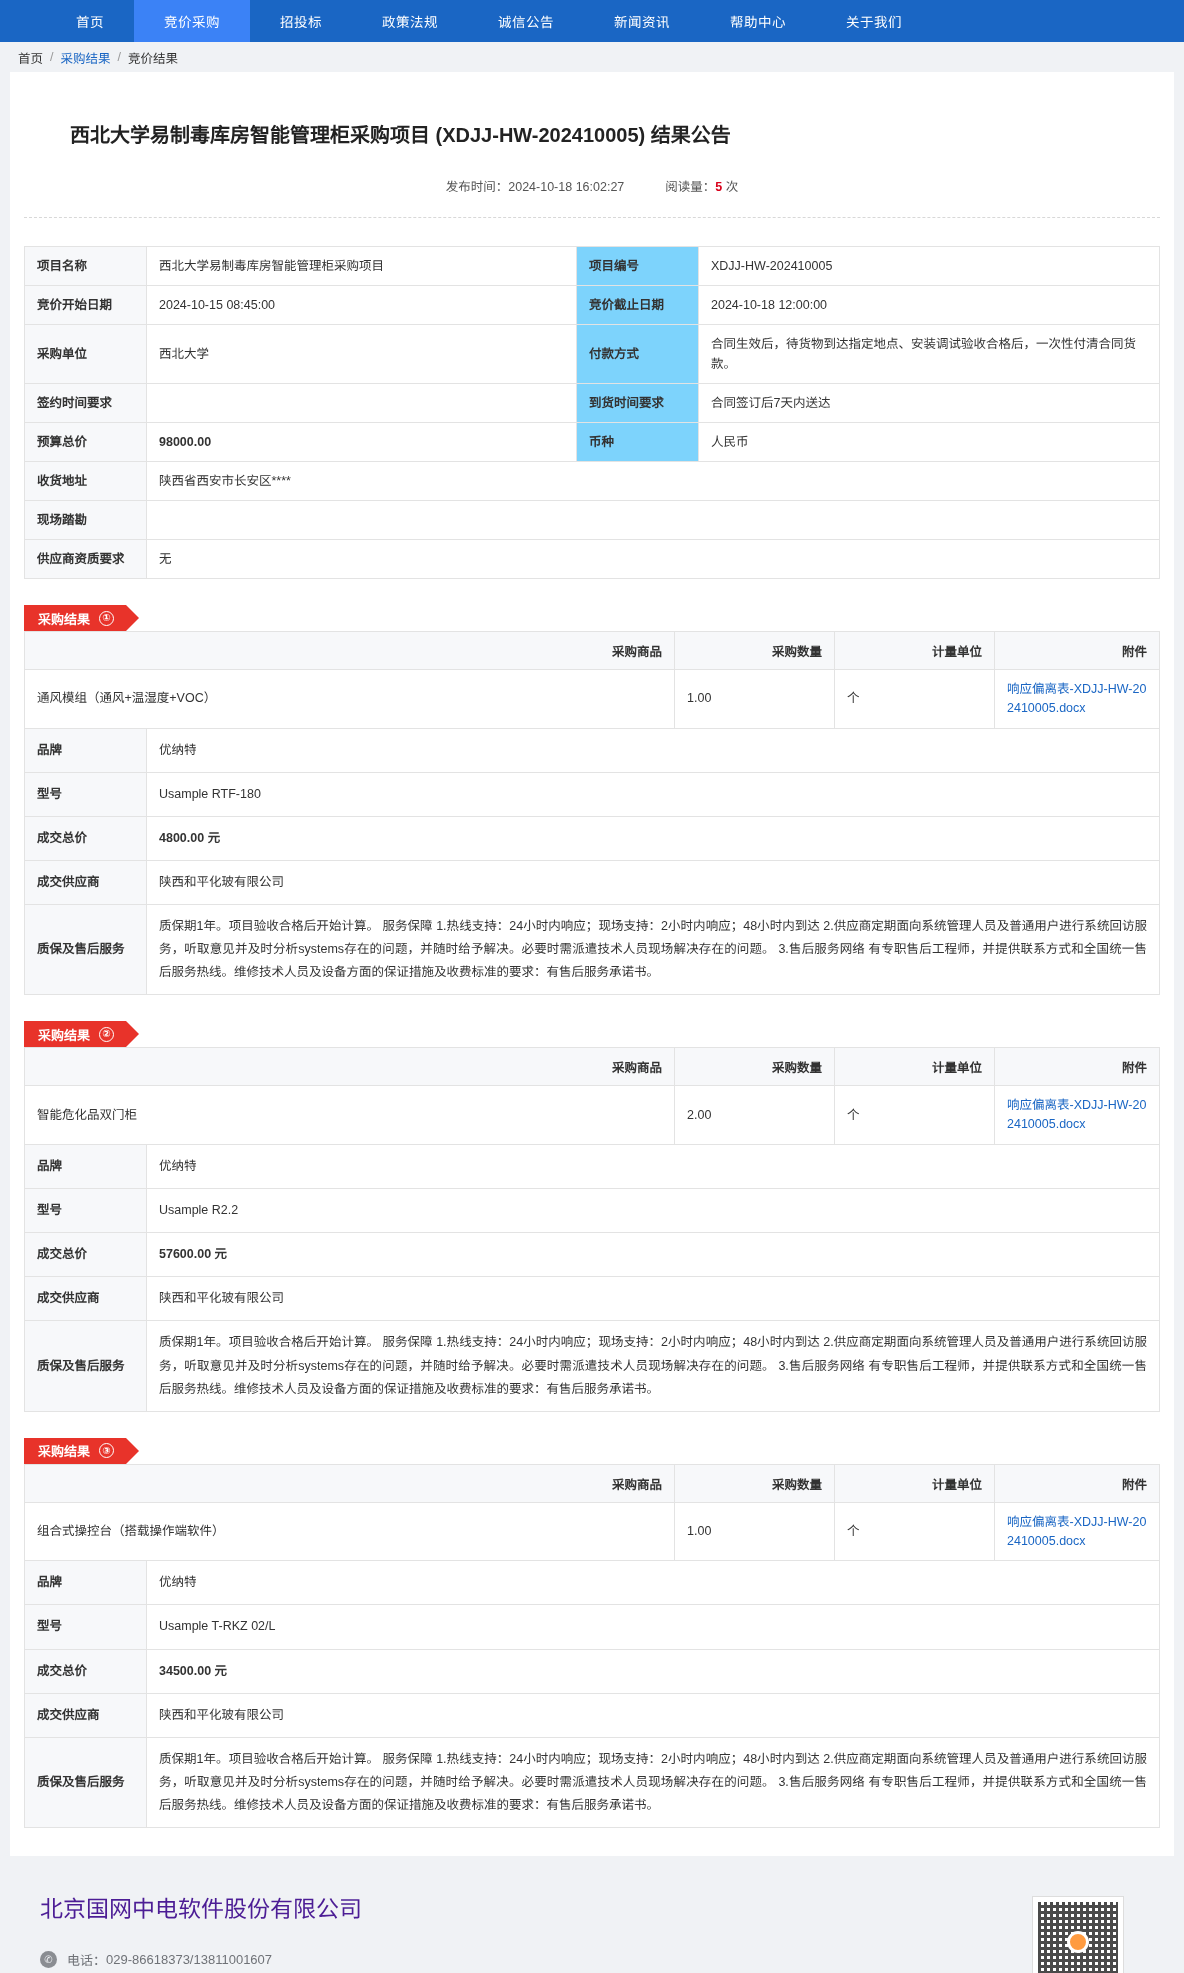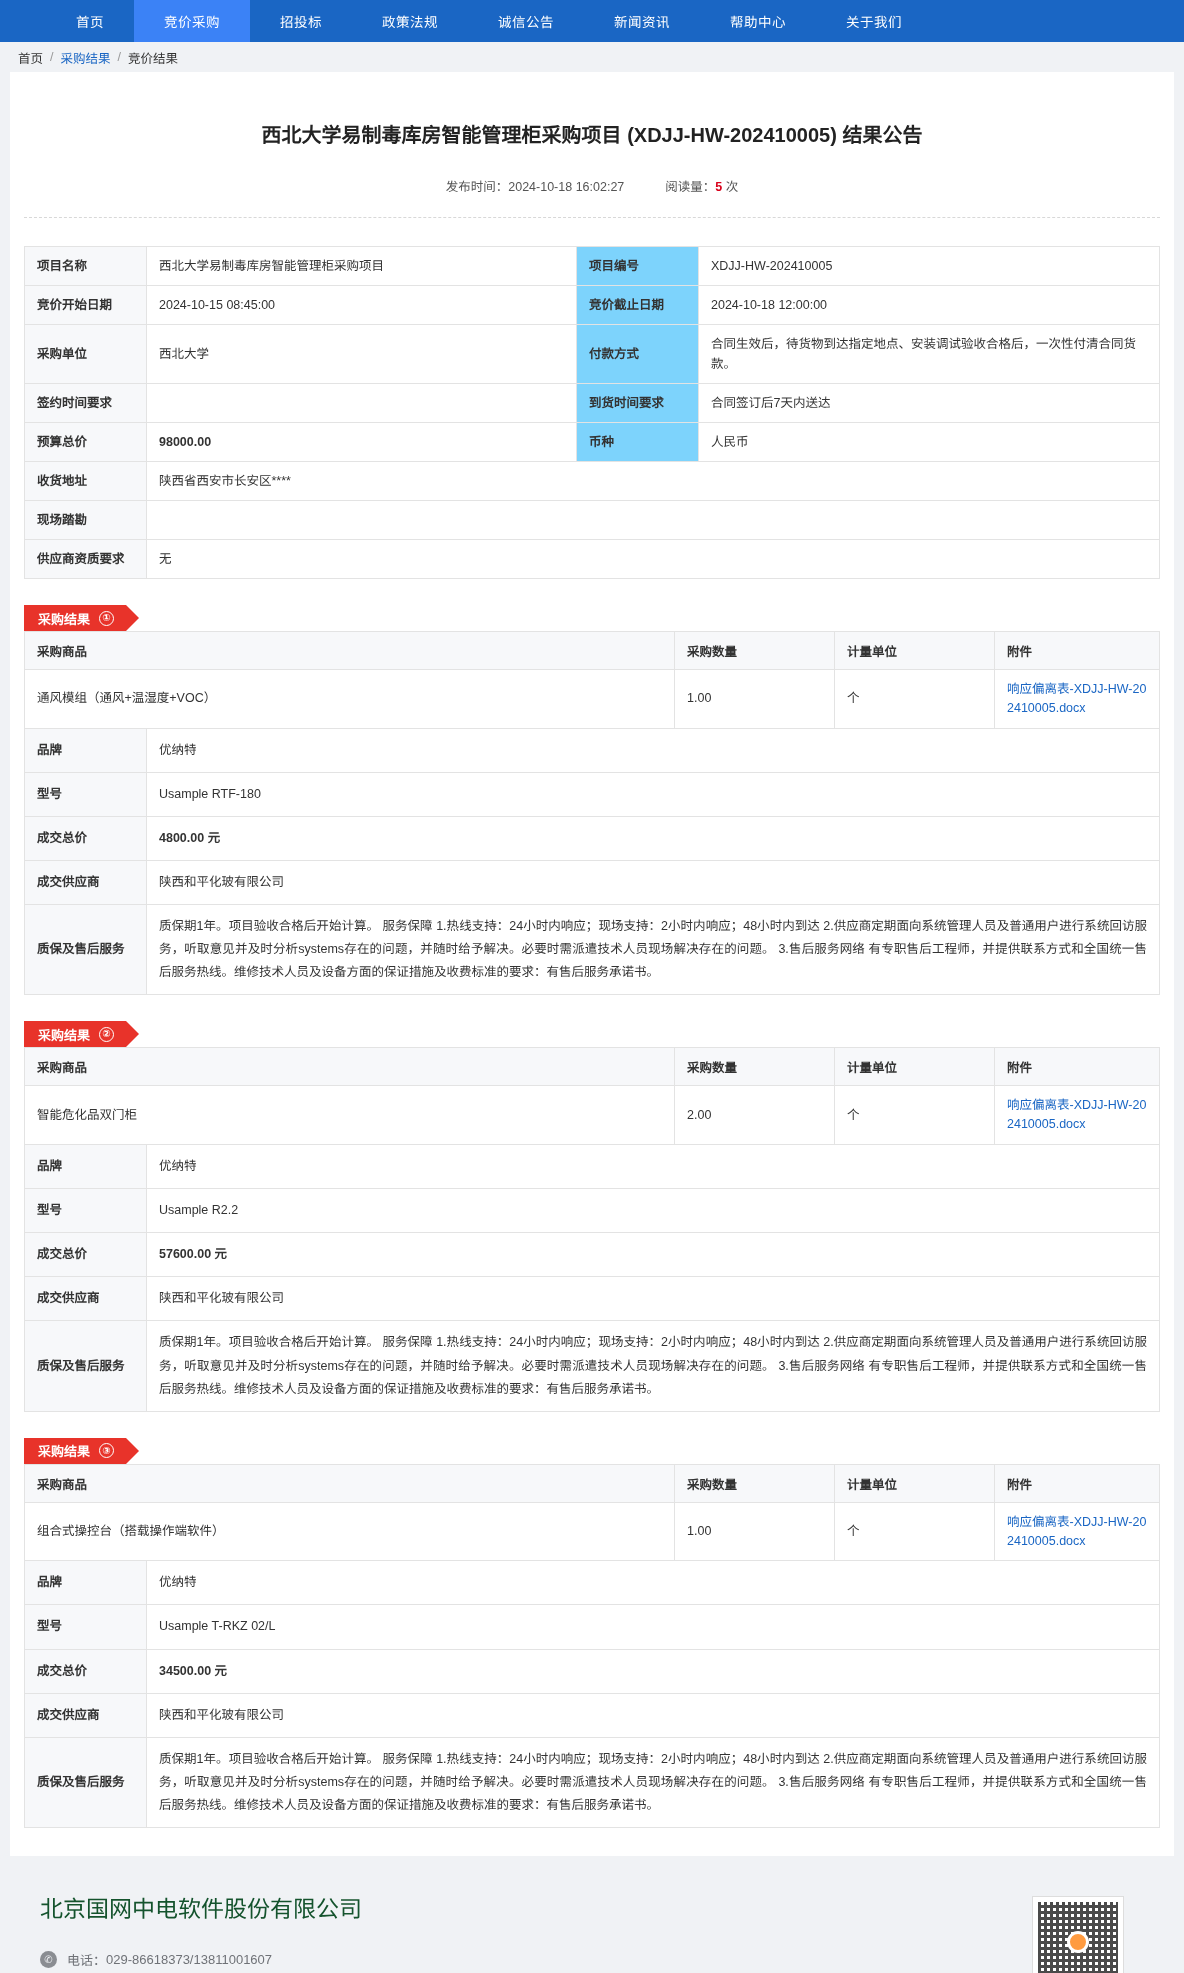--- a/index.html
+++ b/index.html
@@ -46,21 +46,21 @@
   .breadcrumb .sep { margin: 0 7px; color: #999; }
 
   
   .card {
     background: #ffffff;
     margin: 0 10px;
     padding: 0 0 28px 0;
     min-height: 1290px;
   }
   .title {
-    text-align: center;
+    text-align: left;
     font-size: 20px;
     font-weight: bold;
     color: #222;
     padding: 48px 60px 0 60px;
     line-height: 1.5;
   }
   .meta {
     text-align: center;
     font-size: 12.5px;
     color: #555;
@@ -140,21 +140,21 @@
     border-collapse: collapse;
     table-layout: fixed;
     font-size: 12.5px;
     margin-top: 0;
   }
   table.result th {
     background: #f7f8fa;
     border: 1px solid #e3e3e3;
     font-weight: bold;
     font-size: 12.5px;
-    text-align: left;
+    text-align: right;
     padding: 9px 12px;
     color: #333;
   }
   table.result td {
     border: 1px solid #e3e3e3;
     padding: 10px 12px;
     vertical-align: middle;
     line-height: 1.85;
     color: #333;
   }
@@ -174,21 +174,21 @@
   .svc-text { text-align: justify; }
 
   
   .footer {
     background: #f0f2f5;
     padding: 34px 40px 10px 40px;
     position: relative;
   }
   .footer .company {
     font-size: 23px;
-    color: #14532d;
+    color: #4c1d95;
     font-weight: normal;
     margin-bottom: 26px;
   }
   .footer .frow {
     display: flex;
     align-items: center;
     font-size: 13px;
     color: #6f7277;
     margin-bottom: 18px;
   }

